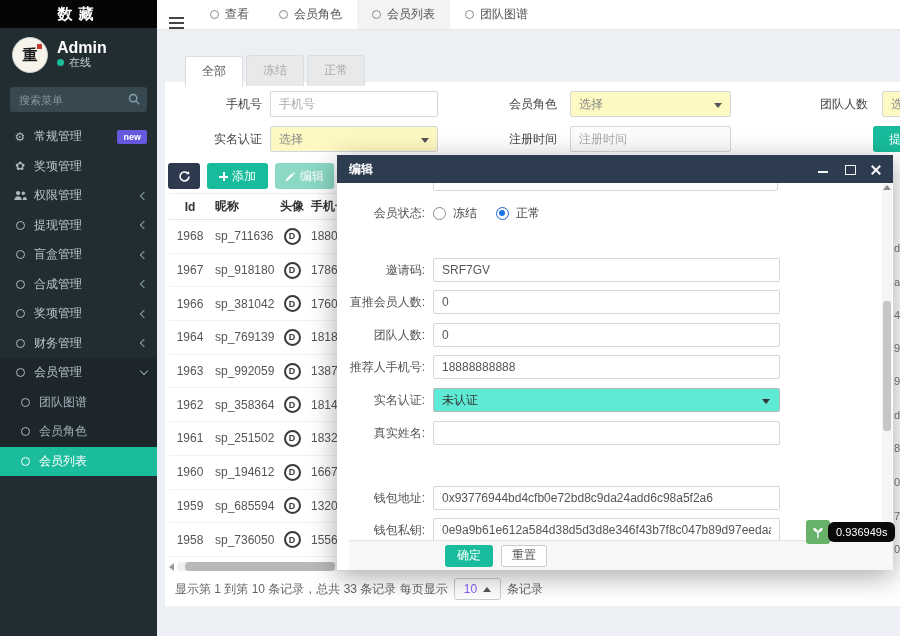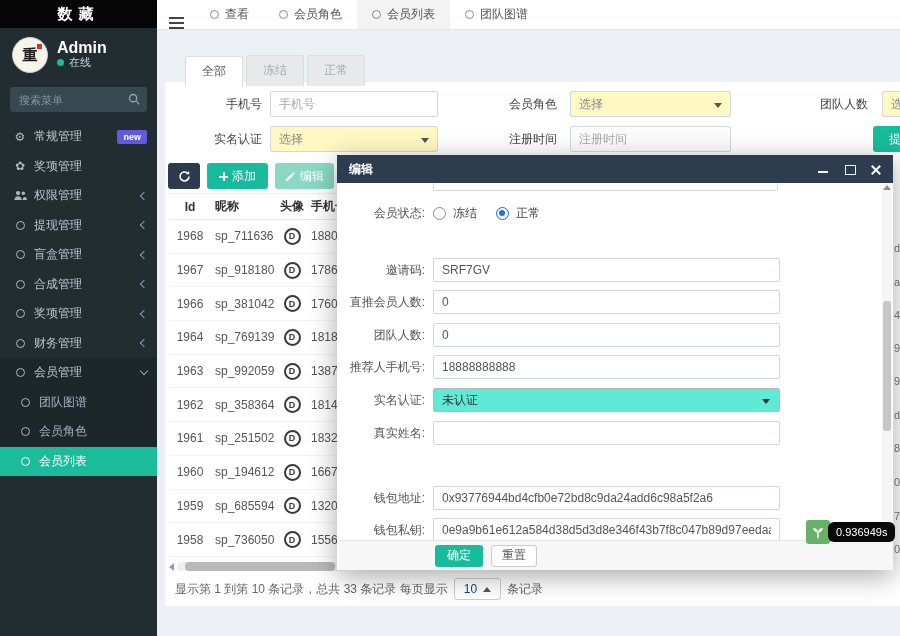--- a/index.html
+++ b/index.html
@@ -75,21 +75,21 @@
   .c-av { width:38px; display:flex; justify-content:center; }
   .c-ph { width:120px; overflow:hidden; white-space:nowrap; }
   .av-ic { width:17px; height:17px; border:2px solid #3a3a3a; border-radius:50%; display:flex; align-items:center; justify-content:center; font-size:9px; font-weight:bold; color:#3a3a3a; background:#fff; }
 
   .hscroll { position:absolute; left:4px; top:480px; width:180px; height:9px; display:flex; align-items:center; }
   .hs-arrow { width:0; height:0; border-top:4px solid transparent; border-bottom:4px solid transparent; border-right:5px solid #9a9a9a; margin-right:3px; }
   .hs-track { flex:1; height:9px; background:#f0f0f0; border-radius:4px; position:relative; }
   .hs-thumb { position:absolute; left:8px; top:0; width:150px; height:9px; background:#b9b9b9; border-radius:4px; }
 
   .pgbar { position:absolute; left:10px; top:496px; display:flex; align-items:center; gap:6px; color:#666; font-size:12px; }
-  .pgsize { border:1px solid #ccc; border-radius:3px; background:#fff; padding:3px 9px; display:flex; align-items:center; gap:6px; color:#0c4a6e; cursor:pointer; }
+  .pgsize { border:1px solid #ccc; border-radius:3px; background:#fff; padding:3px 9px; display:flex; align-items:center; gap:6px; color:#8b5cf6; cursor:pointer; }
   .car-up { width:0; height:0; border-left:4px solid transparent; border-right:4px solid transparent; border-bottom:5px solid #555; }
 
   
   .modal { position:absolute; left:337px; top:155px; width:556px; height:415px; background:#fff; z-index:10; box-shadow:0 6px 26px rgba(0,0,0,.35); }
   .mhead { height:28px; background:#2e3c50; color:#fff; display:flex; align-items:center; padding:0 12px; font-size:12px; font-weight:bold; }
   .wctrls { margin-left:auto; display:flex; align-items:center; gap:15px; }
   .wc { width:11px; height:11px; position:relative; cursor:pointer; opacity:.95; }
   .wc-min:before { content:""; position:absolute; left:0; bottom:2px; width:10px; height:2px; background:#fff; }
   .wc-max:before { content:""; position:absolute; left:1px; top:1px; width:9px; height:8px; border:1.5px solid #fff; }
   .wc-close:before,.wc-close:after { content:""; position:absolute; left:5px; top:0; width:1.8px; height:12px; background:#fff; }
@@ -104,21 +104,21 @@
   .partial-input { position:absolute; top:-16px; left:96px; width:345px; height:24px; border:1px solid #d2d6de; border-radius:2px; }
   .radios { margin-left:8px; display:flex; align-items:center; gap:7px; }
   .radio { width:13px; height:13px; border:1.5px solid #8a8a8a; border-radius:50%; background:#fff; cursor:pointer; }
   .radio.checked { border-color:#1865d2; position:relative; }
   .radio.checked:after { content:""; position:absolute; left:2px; top:2px; width:6px; height:6px; border-radius:50%; background:#1a73e8; }
   .rlabel { color:#444; margin-right:12px; }
   .vscroll { position:absolute; right:1px; top:0; bottom:0; width:10px; background:#f5f5f5; }
   .vs-up { position:absolute; top:2px; left:1px; width:0; height:0; border-left:4px solid transparent; border-right:4px solid transparent; border-bottom:5px solid #8d8d8d; }
   .vs-down { position:absolute; bottom:2px; left:1px; width:0; height:0; border-left:4px solid transparent; border-right:4px solid transparent; border-top:5px solid #8d8d8d; }
   .vs-thumb { position:absolute; left:1px; top:118px; width:8px; height:130px; background:#c6c6c6; border-radius:3px; }
-  .mfoot { position:absolute; left:2px; right:0; bottom:0; height:30px; background:#f7f7f7; border-top:1px solid #e4e4e4; display:flex; align-items:center; padding-left:96px; gap:8px; }
+  .mfoot { position:absolute; left:12px; right:0; bottom:0; height:30px; background:#f7f7f7; border-top:1px solid #e4e4e4; display:flex; align-items:center; padding-left:96px; gap:8px; }
   .btn-ok { background:#18bc9c; height:22px; padding:0 12px; border-radius:3px; }
   .btn-reset { background:#fff; border:1px solid #ccc; color:#555; height:22px; padding:0 10px; border-radius:3px; font-size:12px; display:inline-flex; align-items:center; cursor:pointer; }
 
   
   .frag { position:absolute; left:894px; color:#777; font-size:11px; z-index:4; }
 
   
   .perf { position:absolute; left:806px; top:520px; z-index:30; display:flex; align-items:center; }
   .perf .leafbox { width:24px; height:24px; background:#67b168; border-radius:3px; display:flex; align-items:center; justify-content:center; }
   .perf .ptime { background:#0a0a0a; color:#fff; font-size:11px; padding:4px 8px; border-radius:6px; margin-left:-2px; }

